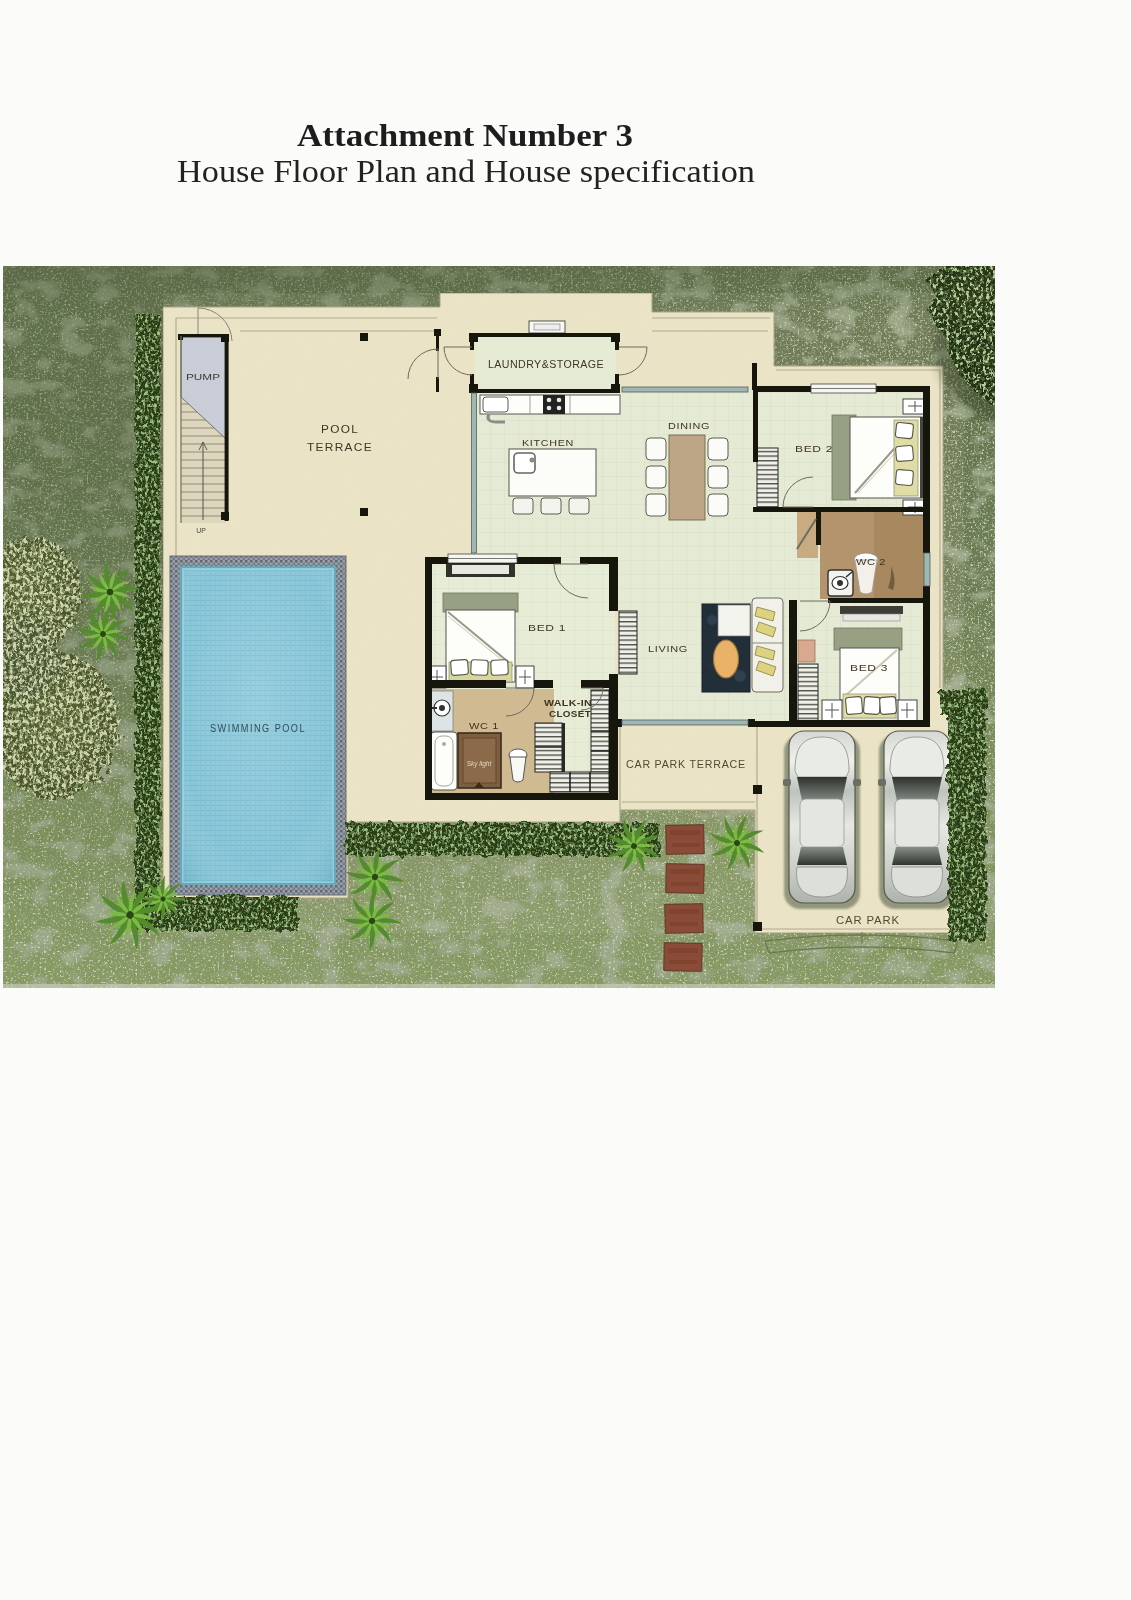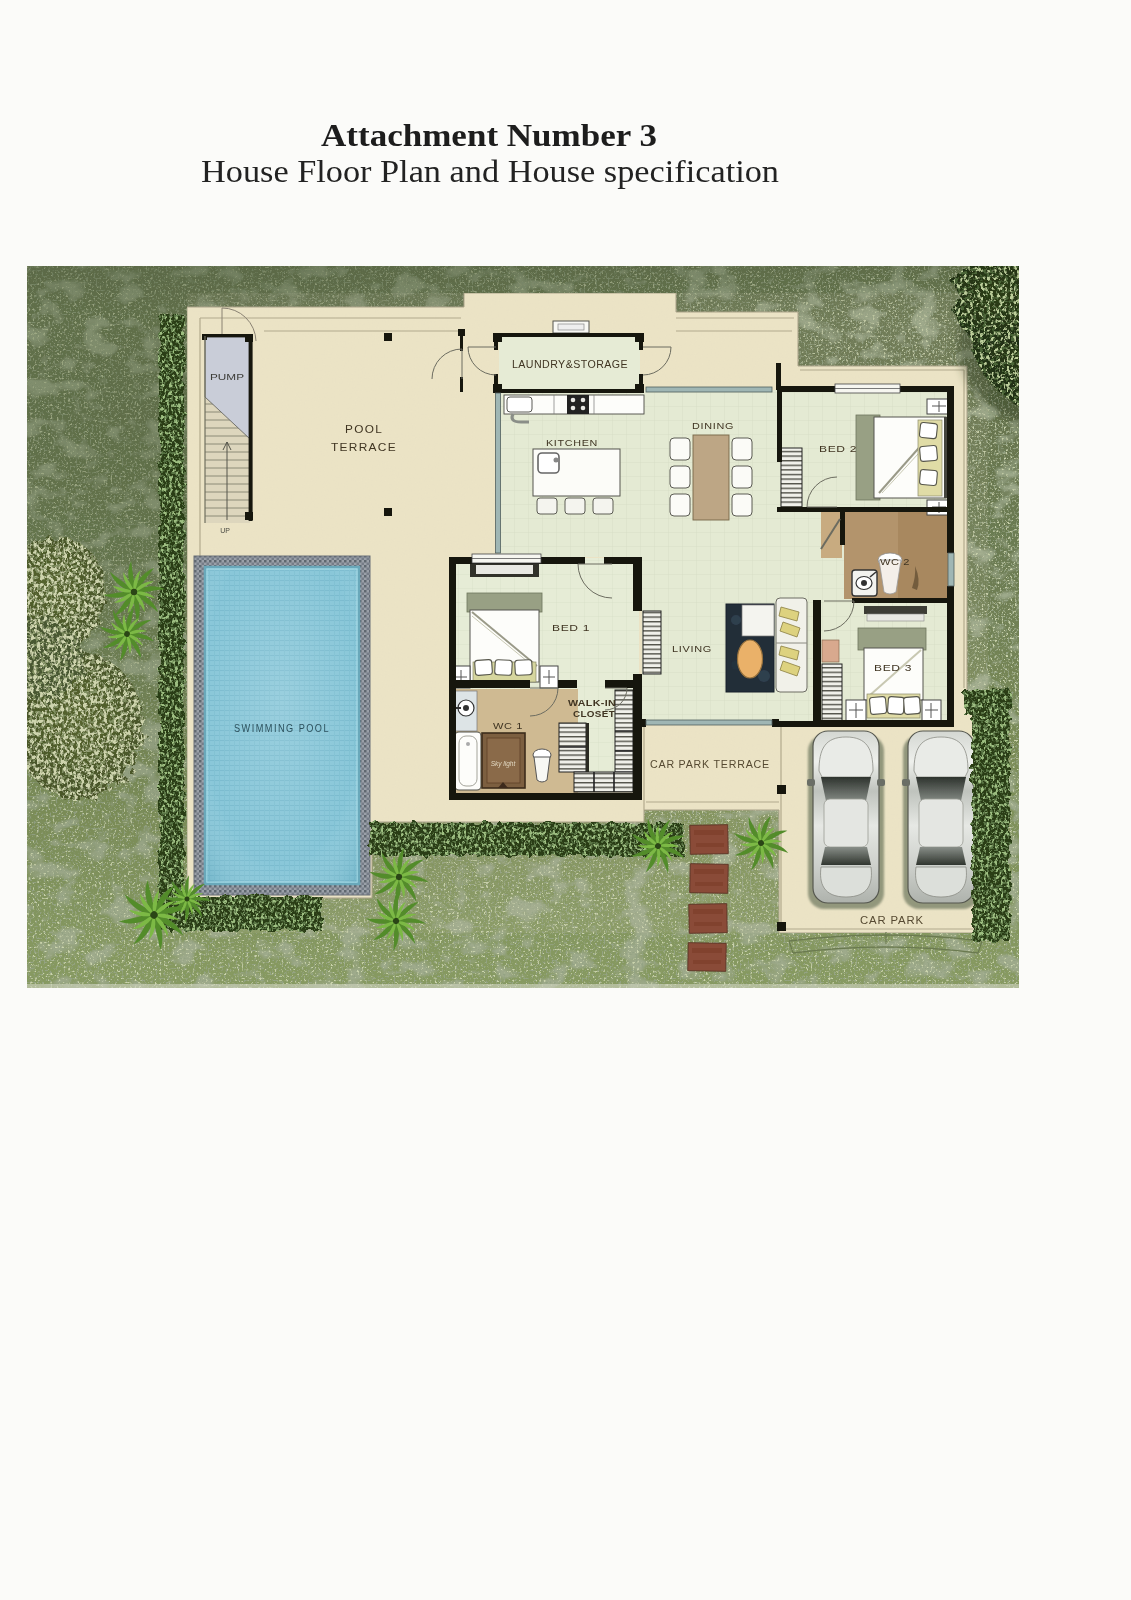--- a/index.html
+++ b/index.html
@@ -1,16 +1,16 @@
 <!DOCTYPE html>
 <html><head>
 <meta charset="utf-8">
 <style>
 html,body{margin:0;padding:0;background:#fbfbf9;}
-#page{position:relative;width:995px;height:1600px;background:#fbfbf9;overflow:hidden;padding-left:24px;}
+#page{position:relative;width:995px;height:1600px;background:#fbfbf9;overflow:hidden;}
 svg{display:block;}
 </style>
 </head>
 <body>
 <div id="page">
 <svg width="1131" height="1600" viewBox="0 0 1131 1600">
 <defs>
 <linearGradient id="grassG" x1="0" y1="266" x2="0" y2="988" gradientUnits="userSpaceOnUse">
  <stop offset="0" stop-color="#697750"></stop>
  <stop offset="0.18" stop-color="#66744e"></stop>

